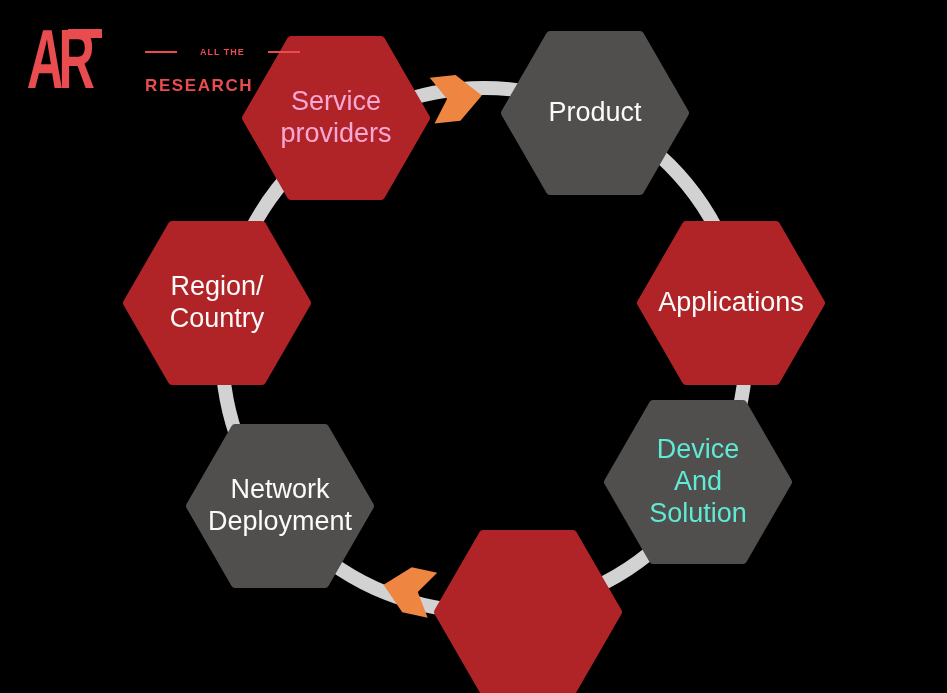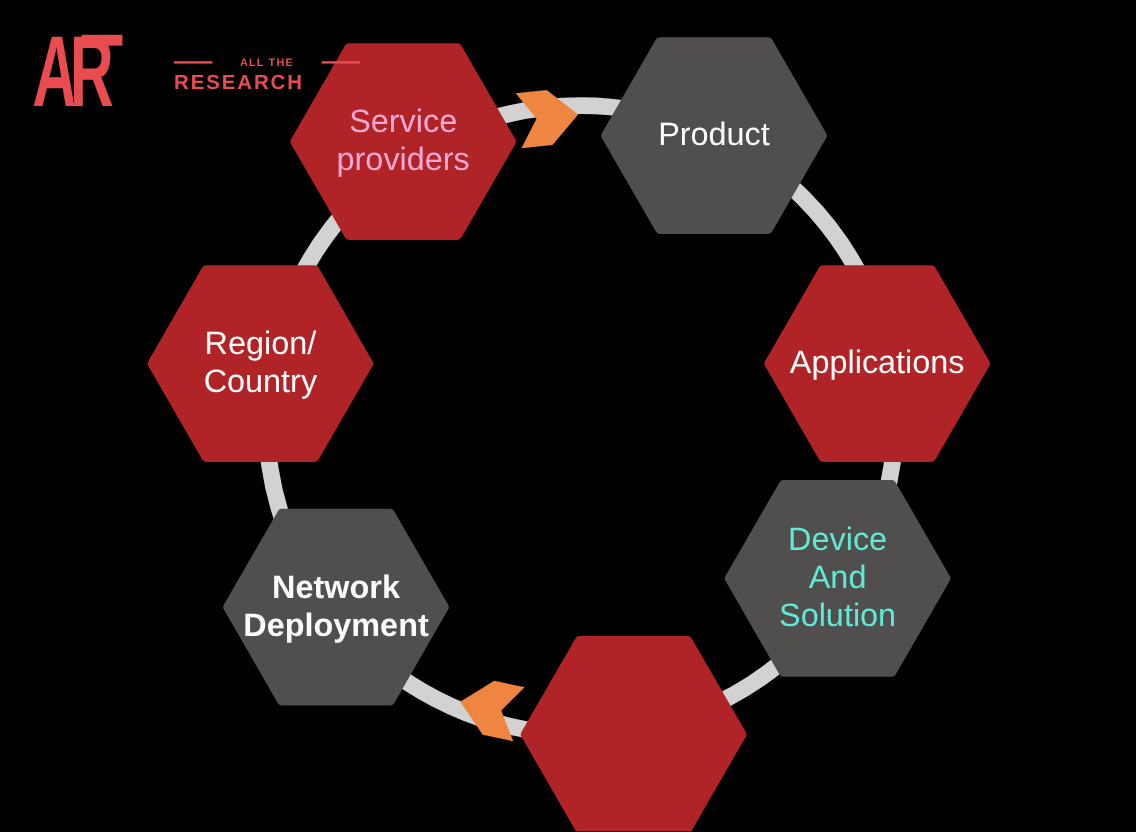--- a/index.html
+++ b/index.html
@@ -43,21 +43,21 @@
     width:34px; height:9px;
   }
   .tagline { margin-top:21px; }
   .tag-top {
     display:flex; align-items:center; gap:23px;
     font-size:9px; font-weight:bold; letter-spacing:1px;
     white-space:nowrap;
   }
   .dash { width:32px; height:2px; }
   .tag-bottom {
-    margin-top:2px;
+    margin-top:19px;
     font-size:17px; font-weight:bold; letter-spacing:1.6px;
     white-space:nowrap;
   }
 </style>
 </head>
 <body>
 
 <div id="canvas">
 
   <svg id="diagram-svg" width="947" height="693" viewBox="0 0 947 693">
@@ -88,17 +88,17 @@
     </div>
   </div>
 
 <div class="hex-label" style="left: 246px; top: 40px; width: 180px; height: 156px; color: #f9a8d4;">Service
 providers</div>
     <div class="hex-label" style="left: 641px; top: 225px; width: 180px; height: 156px; color: rgb(251, 251, 251);">Applications</div>
     <div class="hex-label" style="left: 505px; top: 35px; width: 180px; height: 156px; color: rgb(251, 251, 251);">Product</div>
     <div class="hex-label" style="left: 608px; top: 404px; width: 180px; height: 156px; color: #5eead4;">Device
 And
 Solution</div>
-    <div class="hex-label" style="left: 190px; top: 428px; width: 180px; height: 156px; color: rgb(251, 251, 251); font-weight: bold;">Network
+    <div class="hex-label" style="left: 190px; top: 428px; width: 180px; height: 156px; color: rgb(251, 251, 251);">Network
 Deployment</div>
     <div class="hex-label" style="left: 127px; top: 225px; width: 180px; height: 156px; color: rgb(251, 251, 251);">Region/
 Country</div>
   </div>
 
 </body></html>

